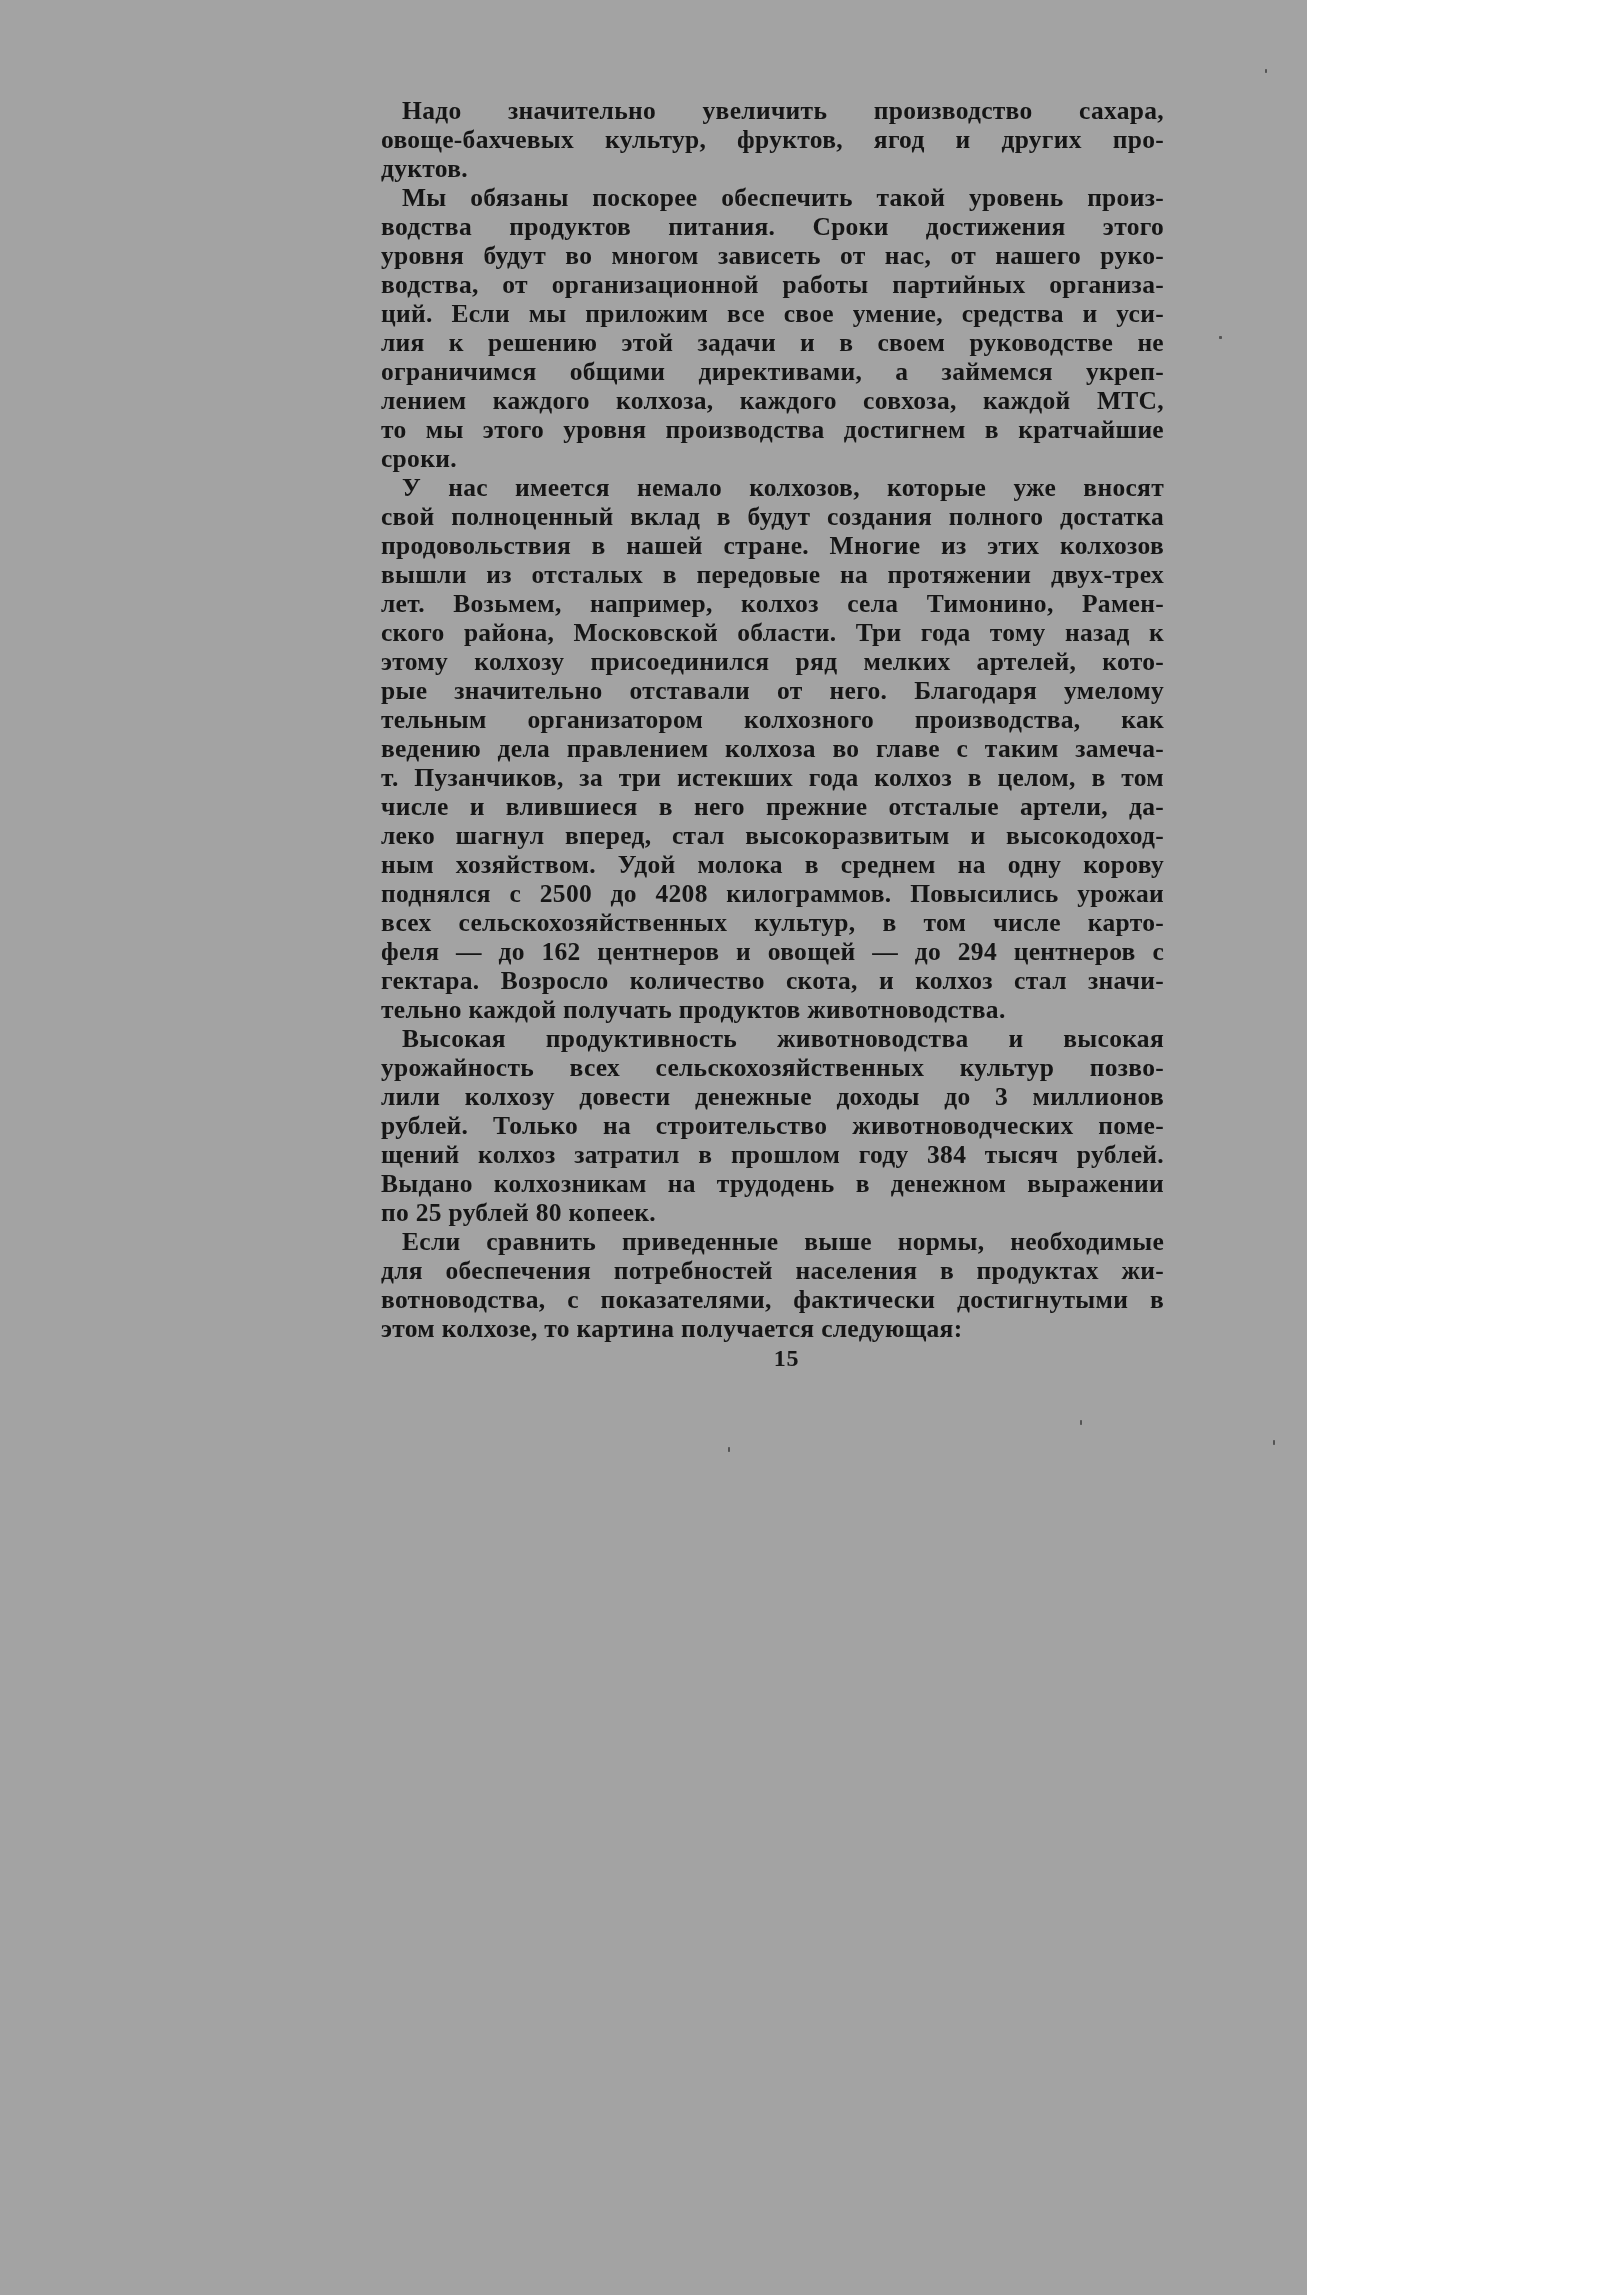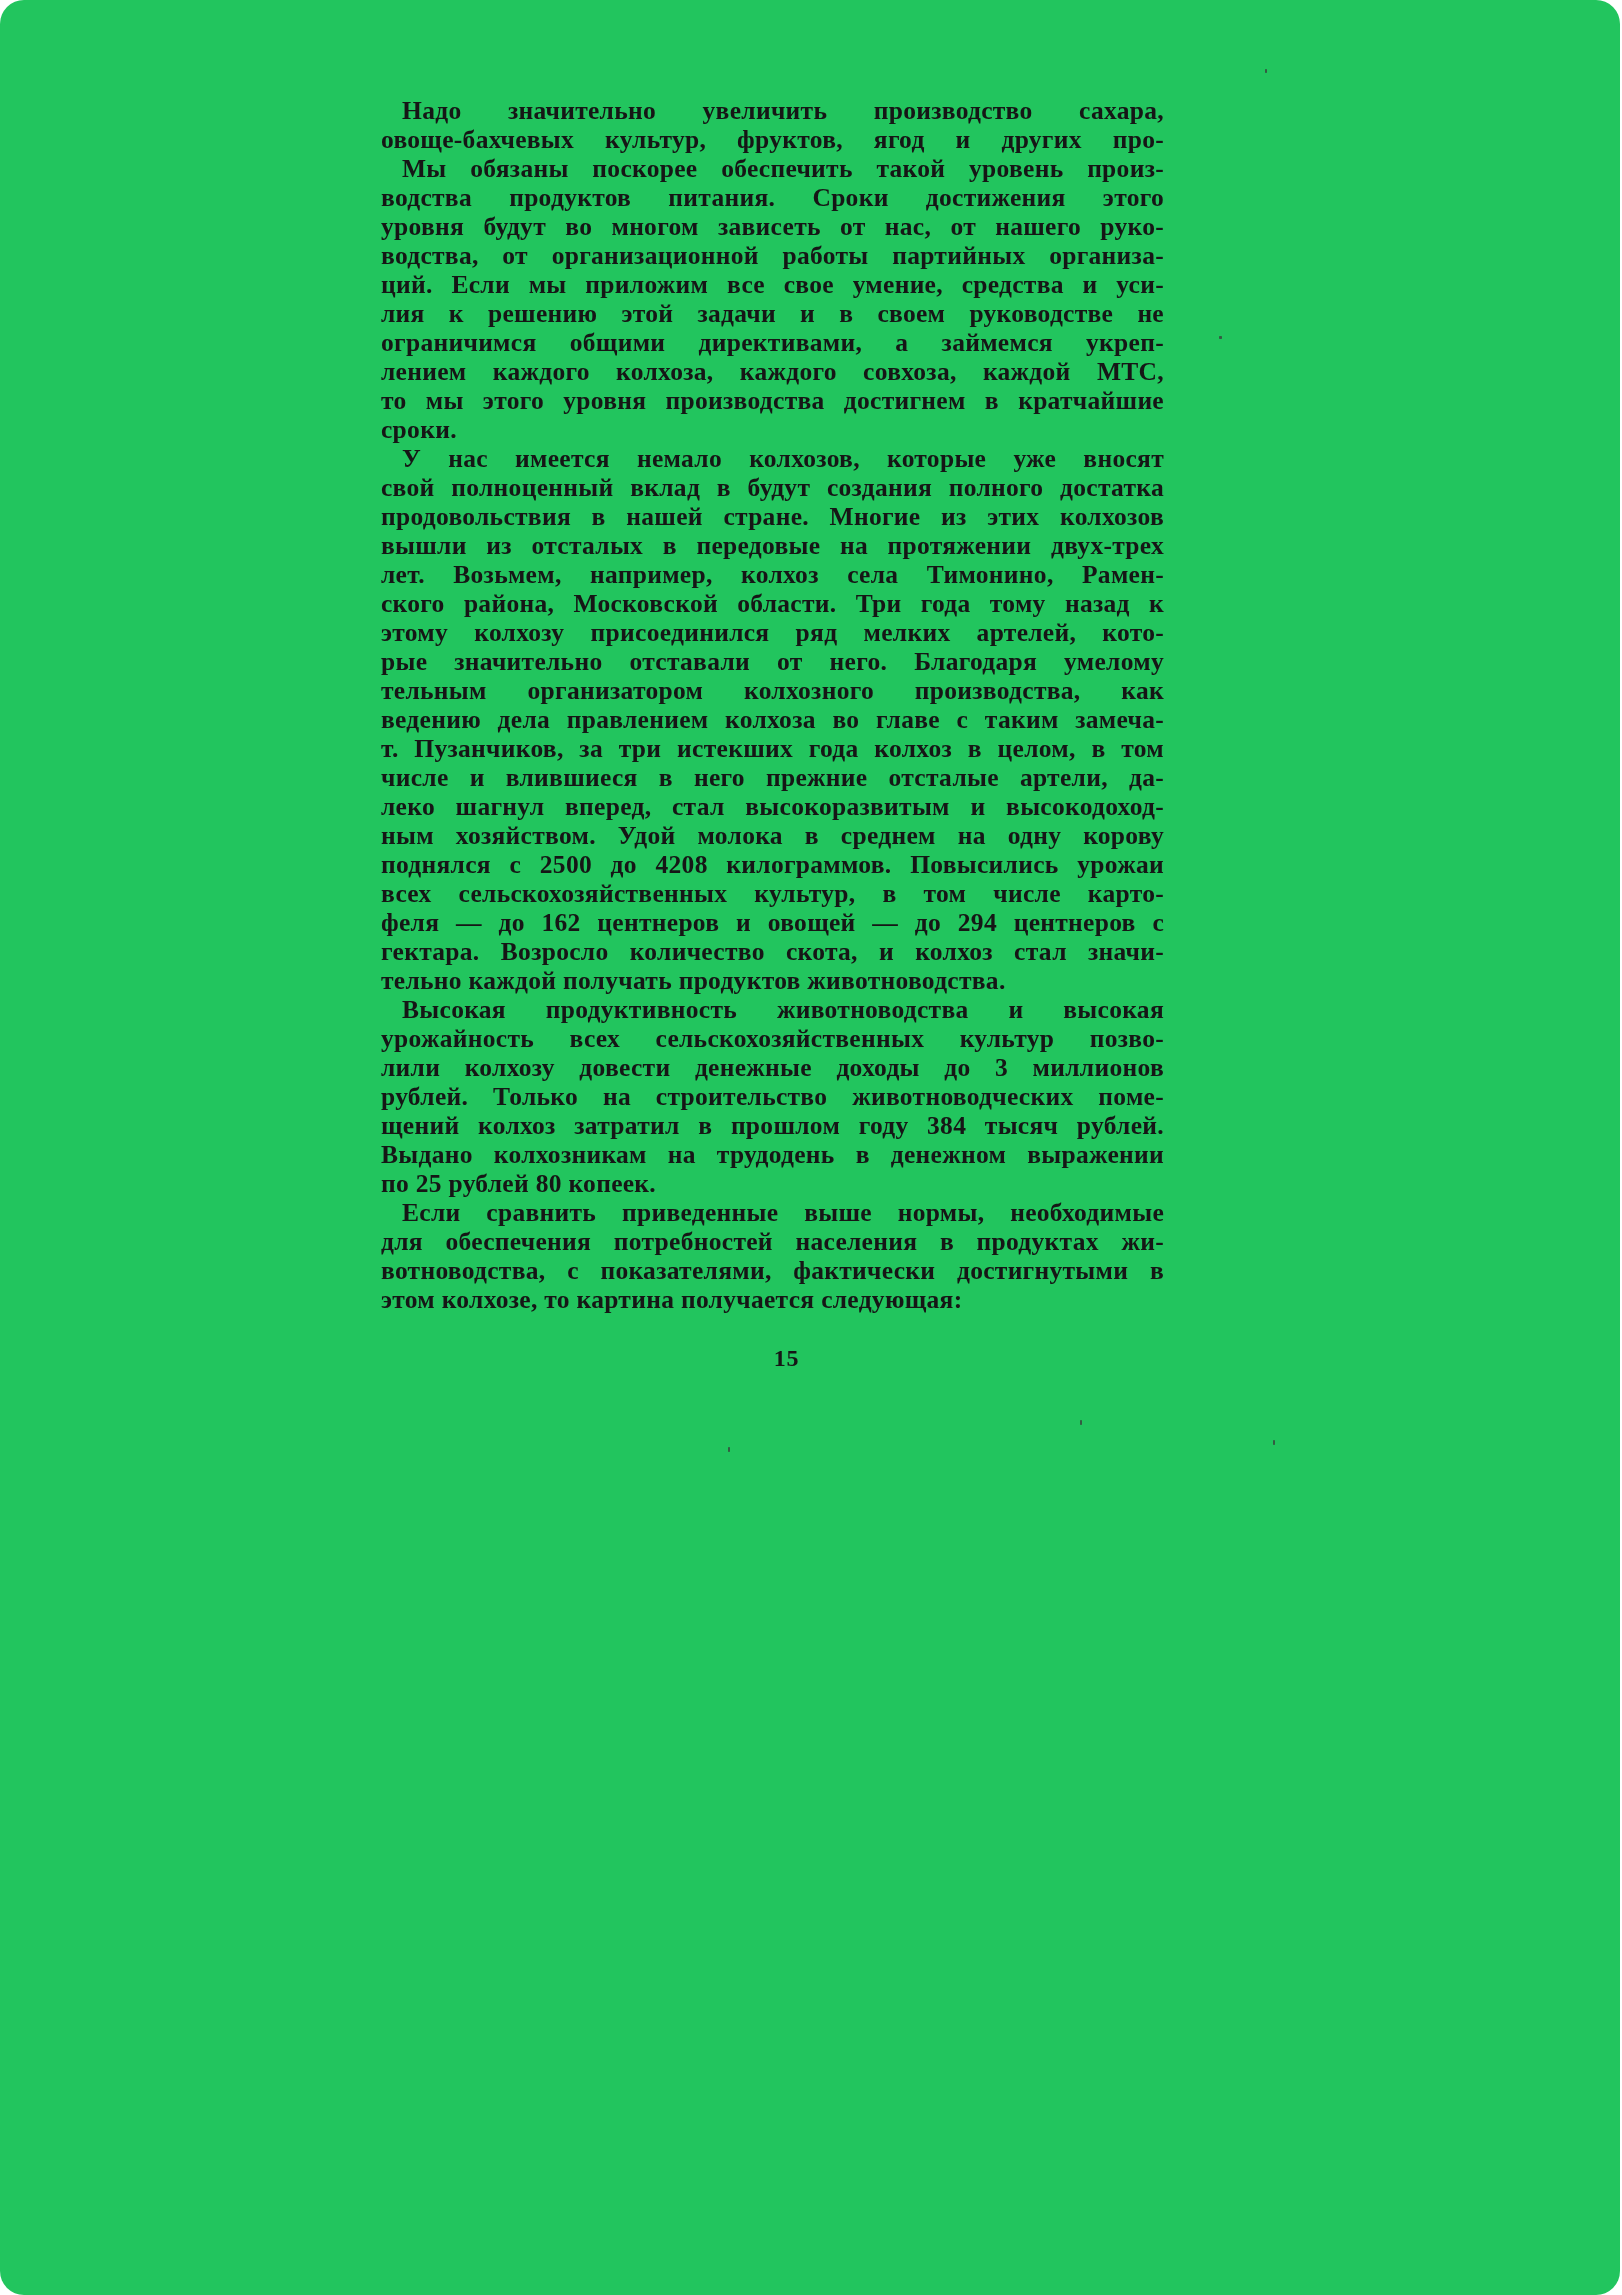--- a/index.html
+++ b/index.html
@@ -8,23 +8,22 @@
     height: 2295px;
     background: #ffffff;
     position: relative;
     font-family: "Liberation Serif", "DejaVu Serif", serif;
     color: #161616;
     overflow: hidden;
   }
   .page {
     position: absolute;
     left: 0; top: 0;
-    width: 1620px; height: 2295px;
-    background: #22c55e;
-    border-radius: 24px;
+    width: 1307px; height: 2295px;
+    background: #a3a3a3;
   }
   .textblock {
     position: absolute;
     left: 381px;
     top: 96px;
     width: 783px;
     font-size: 25.5px;
     font-weight: 700;
     letter-spacing: 0.3px;
   }
@@ -63,20 +62,21 @@
 </head>
 <body>
 
 <div class="page">
 
   <div class="textblock">
 
     <div class="para">
       <div class="line indent">Надо значительно увеличить производство сахара,</div>
       <div class="line">овоще-бахчевых культур, фруктов, ягод и других про-</div>
+      <div class="line last">дуктов.</div>
     </div>
 
     <div class="para">
       <div class="line indent">Мы обязаны поскорее обеспечить такой уровень произ-</div>
       <div class="line">водства продуктов питания. Сроки достижения этого</div>
       <div class="line">уровня будут во многом зависеть от нас, от нашего руко-</div>
       <div class="line">водства, от организационной работы партийных организа-</div>
       <div class="line">ций. Если мы приложим все свое умение, средства и уси-</div>
       <div class="line">лия к решению этой задачи и в своем руководстве не</div>
       <div class="line">ограничимся общими директивами, а займемся укреп-</div>

